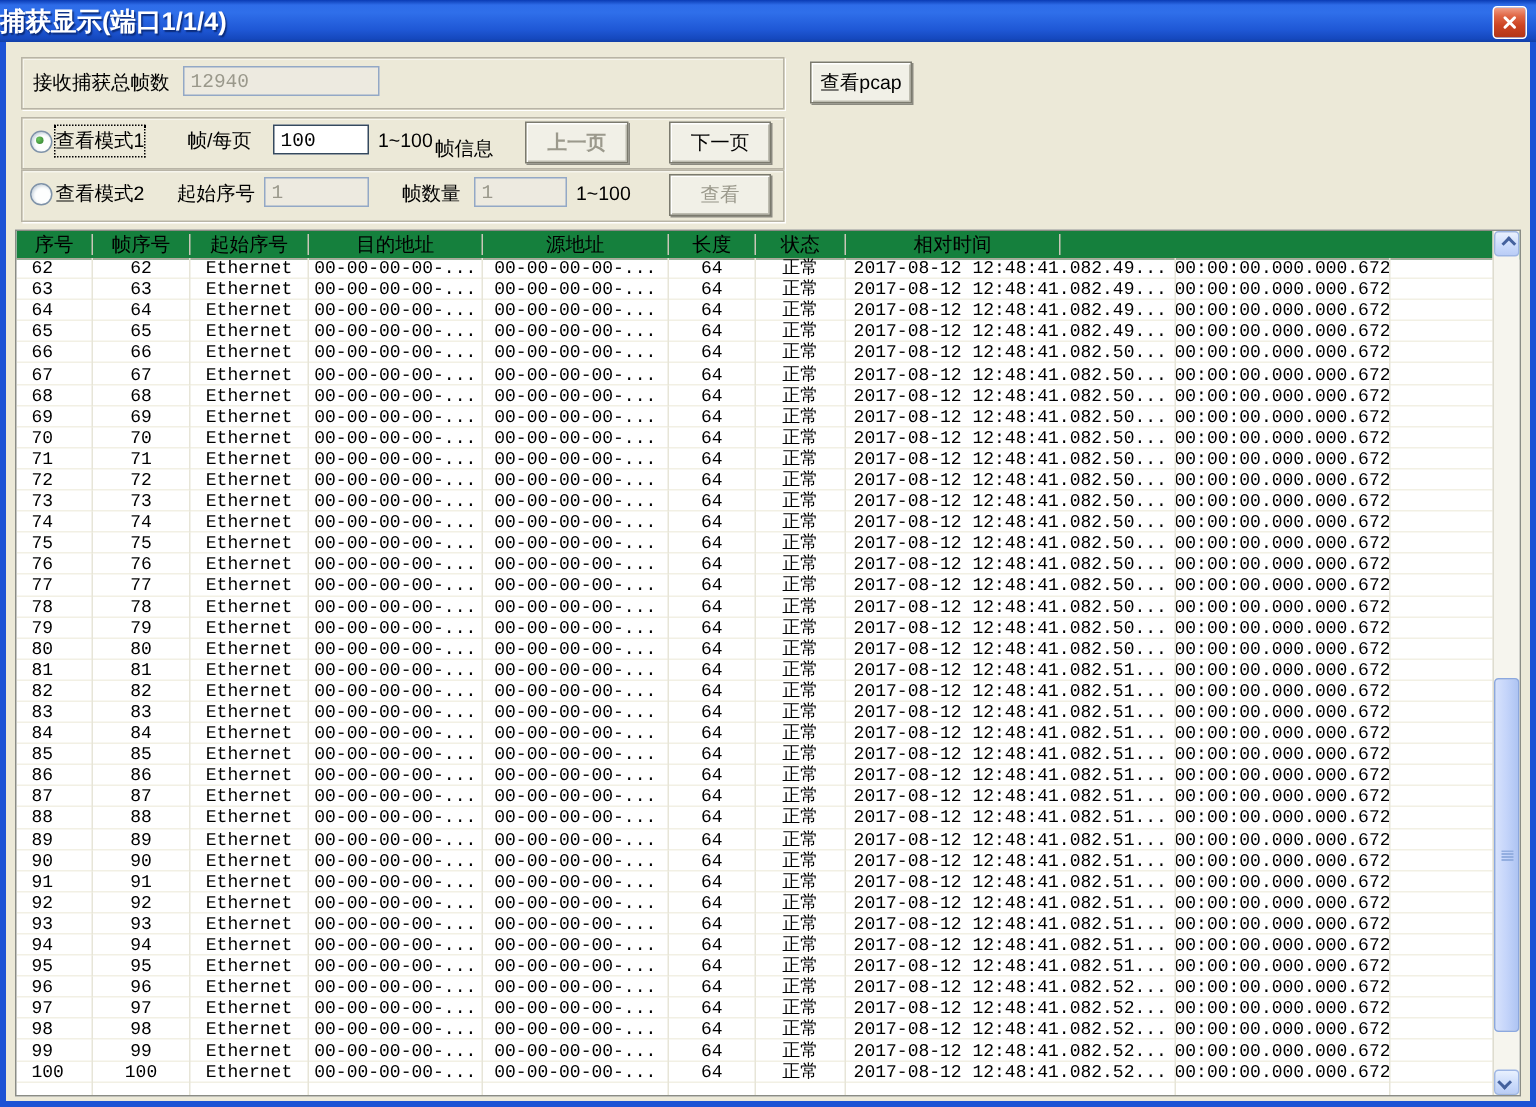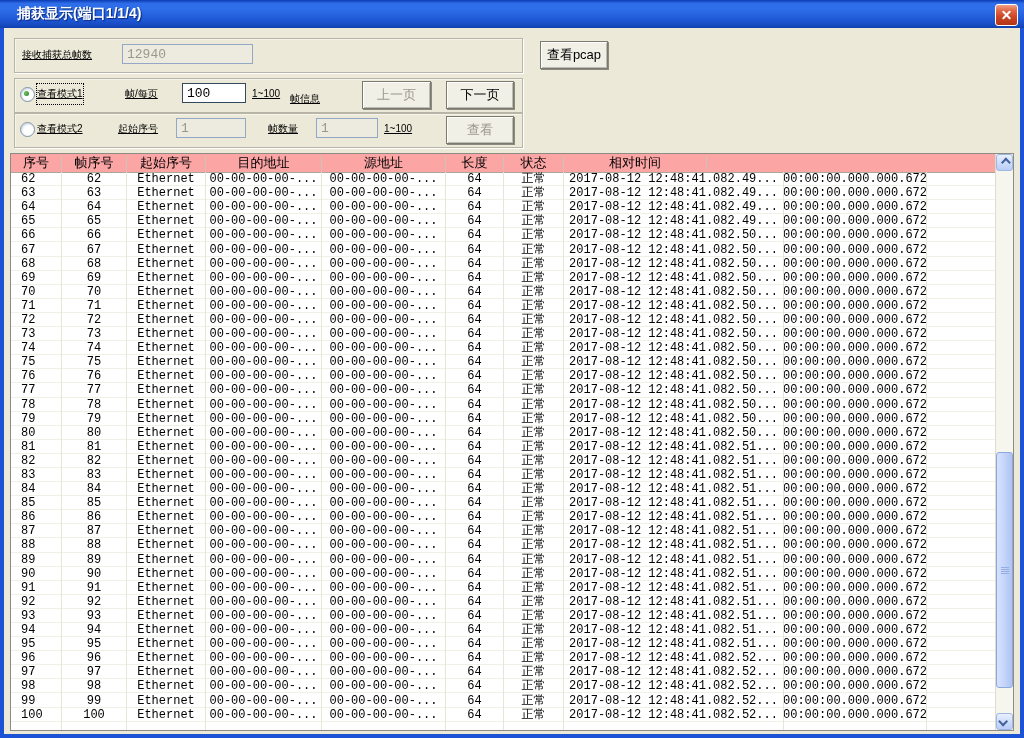--- a/index.html
+++ b/index.html
@@ -3,48 +3,48 @@
 <meta charset="utf-8">
 <style>
   html,body{margin:0;padding:0;}
   body{width:1024px;height:738px;font-family:"Liberation Sans",sans-serif;}
   #window{position:relative;width:1024px;height:738px;background:#ECE9D8;overflow:hidden;
           box-shadow:inset 4px 0 0 #1C52D5, inset -4px 0 0 #1C52D5, inset 0 -4px 0 #1C52D5;}
   
   #titlebar{position:absolute;left:0;top:0;width:1024px;height:28px;
     background:linear-gradient(180deg,#0A3BB4 0%,#2E6CE8 12%,#2F6FEA 30%,#1F58D6 70%,#1548BE 92%,#123FA8 100%);
     display:flex;align-items:center;}
-  #title-text{color:#fff;font-weight:bold;font-size:14px;padding-left:17px;text-shadow:1px 1px 1px #0A2A78;}
+  #title-text{color:#fff;font-weight:bold;font-size:17px;padding-left:0;text-shadow:1px 1px 1px #0A2A78;}
   #close-btn{position:absolute;right:6px;top:4px;width:21px;height:20px;border:1px solid #fff;border-radius:3px;
     background:linear-gradient(180deg,#F0A088 0%,#E06746 28%,#CC4423 60%,#B23518 100%);
     display:flex;align-items:center;justify-content:center;cursor:pointer;}
   .xbar{position:absolute;width:11px;height:2px;background:#fff;border-radius:1px;}
   .xbar.a{transform:rotate(45deg);} .xbar.b{transform:rotate(-45deg);}
   
   .etched{position:absolute;border:1px solid #B8B4A6;box-shadow:1px 1px 0 #FFFFFF, inset 1px 1px 0 rgba(255,255,255,.55);}
-  .lbl{position:absolute;font-size:10px;color:#000;white-space:nowrap;line-height:20px;text-decoration:underline;}
+  .lbl{position:absolute;font-size:13px;color:#000;white-space:nowrap;line-height:20px;}
   
   .edit{position:absolute;height:20px;border:1px solid #93A8C6;background:#EDEAE0;color:#9A988B;
     font-family:"Liberation Mono","DejaVu Sans Mono",monospace;font-size:13px;padding:0 4px;box-sizing:border-box;}
   .edit.on{background:#FFFFFF;color:#000;border:1px solid #35495E;}
   
   .btn{position:absolute;height:26px;background:#F1F0E7;border:1px solid #7B7A6E;
     box-shadow:inset 1px 1px 0 #FFFFFF, inset -1px -1px 0 #BDBCB0, 1px 1px 0 #8B8A80;
     font-size:13px;color:#000;display:flex;align-items:center;justify-content:center;cursor:pointer;white-space:nowrap;}
   .btn.disabled{color:#9B998C;cursor:default;}
   
   .radio{position:absolute;width:13px;height:13px;border-radius:50%;background:#FDFEFE;border:1px solid #7E92A8;
     box-shadow:inset 1px 1px 2px #C9D4DE;cursor:pointer;}
   .radio.checked::after{content:"";position:absolute;left:3px;top:3px;width:5px;height:5px;border-radius:50%;
     background:radial-gradient(circle at 35% 35%,#6CC85E,#2D7A2D);}
   .focusrect{outline:1px dotted #000;}
   
   #table{position:absolute;left:10px;top:153px;width:1004px;height:578px;background:#fff;border:1px solid #8A8C85;
     box-sizing:border-box;overflow:hidden;}
-  #thead{display:flex;height:18px;background:#fca5a5;border-bottom:1px solid #ACA899;font-size:13px;}
+  #thead{display:flex;height:18px;background:#15803d;border-bottom:1px solid #ACA899;font-size:13px;}
   .hcell{display:flex;align-items:center;justify-content:center;box-sizing:border-box;border-right:1px solid #C9C6B8;
     height:14px;margin-top:2px;color:#000;white-space:nowrap;overflow:hidden;}
   #rows{position:absolute;left:0;top:18px;right:17px;bottom:0;display:flex;flex-direction:column;}
   .trow{display:flex;height:14.1px;min-height:14.1px;box-shadow:inset 0 -1px 0 #F2F0E4;
     font-family:"Liberation Mono","DejaVu Sans Mono",monospace;font-size:12px;line-height:14px;color:#000;cursor:default;}
   .trow.filler{flex:1;box-shadow:none;}
   .tcell{display:flex;align-items:center;justify-content:center;box-sizing:border-box;
     border-right:1px solid #E7E5D8;white-space:nowrap;overflow:hidden;}
   .c0{width:51px;justify-content:flex-start;padding-left:10px;}
   .c1{width:65px;} .c2{width:79px;} .c3{width:116px;} .c4{width:124px;}
@@ -81,21 +81,21 @@
   <input class="edit" style="left: 122px; top: 44px; width: 131px;" readonly="" value="12940">
   <span class="lbl" style="left:290px;top:45px;margin-top:44px;">帧信息</span>
   <div class="btn" style="left:540px;top:41px;width:66px;">查看pcap</div>
 
   <div class="etched" style="left:14px;top:78px;width:507px;height:33px;"></div>
   <span class="radio checked" style="left:20px;top:87px;"></span>
   <span class="lbl focusrect" style="left:37px;top:84px;">查看模式1</span>
   <span class="lbl" style="left:125px;top:84px;">帧/每页</span>
   <input class="edit on" style="left: 182px; top: 83px; width: 64px;" value="100">
   <span class="lbl" style="left:252px;top:84px;">1~100</span>
-  <div class="btn disabled" style="left:362px;top:81px;width:67px;">上一页</div>
+  <div class="btn disabled" style="left:350px;top:81px;width:67px;font-weight:bold;">上一页</div>
   <div class="btn" style="left:446px;top:81px;width:66px;">下一页</div>
 
   <div class="etched" style="left:14px;top:113px;width:507px;height:33px;"></div>
   <span class="radio" style="left:20px;top:122px;"></span>
   <span class="lbl" style="left:37px;top:119px;">查看模式2</span>
   <span class="lbl" style="left:118px;top:119px;">起始序号</span>
   <input class="edit" style="left: 176px; top: 118px; width: 70px;" readonly="" value="1">
   <span class="lbl" style="left:268px;top:119px;">帧数量</span>
   <input class="edit" style="left: 316px; top: 118px; width: 62px;" readonly="" value="1">
   <span class="lbl" style="left:384px;top:119px;">1~100</span>

